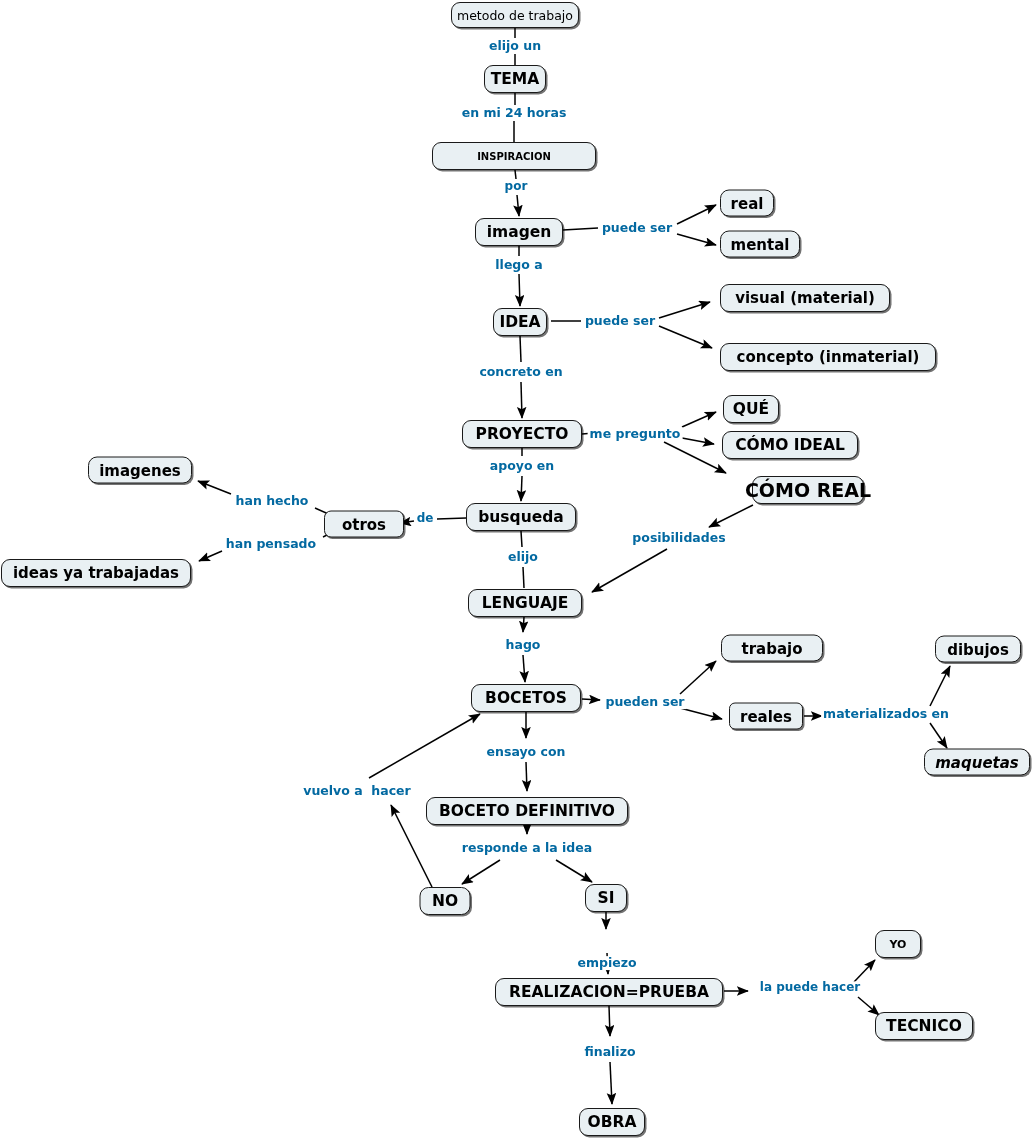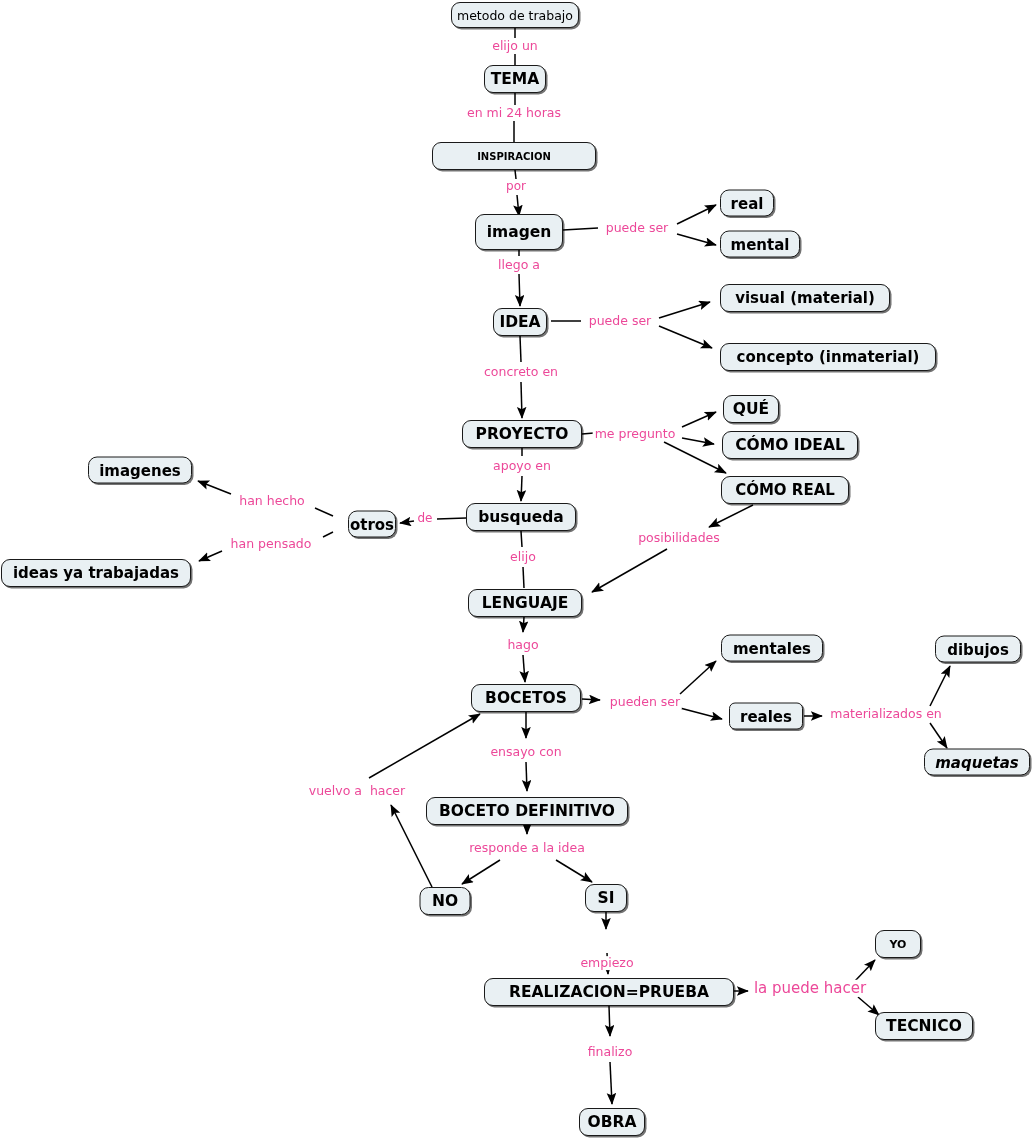--- a/index.html
+++ b/index.html
@@ -16,22 +16,22 @@
     color:#000000;
     font-weight:bold;
     white-space:nowrap;
     box-shadow:1.5px 1.5px 0 rgba(0,0,0,0.55);
     letter-spacing:0px;
     transform:translate(-50%,-50%);
   }
   .node.plain{font-weight:normal;}
   .lbl{
     position:absolute;
-    color:#ec4899;
-    font-weight:normal;
+    color:#0369a1;
+    font-weight:bold;
     white-space:pre;
     background:#ffffff;
     transform:translate(-50%,-50%);
     padding:0 2px;
     line-height:1.1;
   }
 </style>
 </head>
 <body>
 
@@ -121,44 +121,44 @@
 
       <line x1="609" y1="1006" x2="610" y2="1036" marker-end="url(#ah)"></line>
       <line x1="610" y1="1062" x2="612" y2="1104" marker-end="url(#ah)"></line>
     </g>
   </svg>
 
   <div id="nodes">
       <div class="node plain" style="left: 515px; top: 15px; width: 128px; height: 26px; font-size: 12.5px;">metodo de trabajo</div>
       <div class="node" style="left: 515px; top: 79px; width: 62px; height: 28px; font-size: 15.5px;">TEMA</div>
       <div class="node" style="left: 514px; top: 156px; width: 164px; height: 28px; font-size: 10px; text-align: center;">INSPIRACION</div>
-      <div class="node" style="left: 519px; top: 232px; width: 88px; height: 36px; font-size: 15.5px;">imagen</div>
+      <div class="node" style="left: 519px; top: 232px; width: 88px; height: 28px; font-size: 15.5px;">imagen</div>
       <div class="node" style="left: 747px; top: 203px; width: 54px; height: 27px; font-size: 15px;">real</div>
       <div class="node" style="left: 760px; top: 244px; width: 80px; height: 27px; font-size: 15px;">mental</div>
       <div class="node" style="left: 520px; top: 322px; width: 54px; height: 28px; font-size: 15.5px;">IDEA</div>
       <div class="node" style="left: 805px; top: 298px; width: 170px; height: 28px; font-size: 15px;">visual (material)</div>
       <div class="node" style="left: 828px; top: 357px; width: 216px; height: 28px; font-size: 15px;">concepto (inmaterial)</div>
       <div class="node" style="left: 522px; top: 434px; width: 120px; height: 28px; font-size: 15.5px;">PROYECTO</div>
       <div class="node" style="left: 751px; top: 409px; width: 56px; height: 28px; font-size: 15.5px;">QUÉ</div>
       <div class="node" style="left: 790px; top: 445px; width: 136px; height: 28px; font-size: 15.5px;">CÓMO IDEAL</div>
-      <div class="node" style="left: 785px; top: 490px; width: 128px; height: 28px; font-size: 15px;">CÓMO REAL</div>
+      <div class="node" style="left: 808px; top: 490px; width: 112px; height: 28px; font-size: 19px;">CÓMO REAL</div>
       <div class="node" style="left: 521px; top: 517px; width: 110px; height: 28px; font-size: 15.5px;">busqueda</div>
-      <div class="node" style="left: 372px; top: 524px; width: 48px; height: 27px; font-size: 15px;">otros</div>
+      <div class="node" style="left: 364px; top: 524px; width: 80px; height: 27px; font-size: 15px; border-radius: 7px;">otros</div>
       <div class="node" style="left: 140px; top: 470px; width: 104px; height: 27px; font-size: 15px;">imagenes</div>
       <div class="node" style="left: 96px; top: 573px; width: 190px; height: 28px; font-size: 15px;">ideas ya trabajadas</div>
       <div class="node" style="left: 525px; top: 603px; width: 114px; height: 28px; font-size: 15.5px;">LENGUAJE</div>
       <div class="node" style="left: 526px; top: 698px; width: 110px; height: 28px; font-size: 15.5px;">BOCETOS</div>
-      <div class="node" style="left: 772px; top: 648px; width: 102px; height: 27px; font-size: 15px;">mentales</div>
+      <div class="node" style="left: 772px; top: 648px; width: 102px; height: 27px; font-size: 15px;">trabajo</div>
       <div class="node" style="left: 766px; top: 716px; width: 74px; height: 27px; font-size: 15px; border-radius: 6px;">reales</div>
       <div class="node" style="left: 978px; top: 649px; width: 86px; height: 27px; font-size: 15px;">dibujos</div>
       <div class="node" style="left: 977px; top: 762px; width: 106px; height: 27px; font-size: 15px; font-style: italic;">maquetas</div>
       <div class="node" style="left: 527px; top: 811px; width: 202px; height: 28px; font-size: 15.5px;">BOCETO DEFINITIVO</div>
       <div class="node" style="left: 445px; top: 901px; width: 51px; height: 28px; font-size: 15.5px;">NO</div>
       <div class="node" style="left: 606px; top: 898px; width: 42px; height: 28px; font-size: 15.5px;">SI</div>
-      <div class="node" style="left: 609px; top: 992px; width: 250px; height: 28px; font-size: 15.5px;">REALIZACION=PRUEBA</div>
+      <div class="node" style="left: 609px; top: 992px; width: 228px; height: 28px; font-size: 15.5px;">REALIZACION=PRUEBA</div>
       <div class="node" style="left: 898px; top: 944px; width: 46px; height: 28px; font-size: 11px;">YO</div>
       <div class="node" style="left: 924px; top: 1026px; width: 98px; height: 28px; font-size: 15.5px;">TECNICO</div>
       <div class="node" style="left: 612px; top: 1122px; width: 66px; height: 28px; font-size: 15.5px;">OBRA</div>
     </div>
   <div id="labels">
       <div class="lbl" style="left: 515px; top: 46px; font-size: 12.5px;">elijo un</div>
       <div class="lbl" style="left: 514px; top: 113px; font-size: 12.5px;">en mi 24 horas</div>
       <div class="lbl" style="left: 516px; top: 187px; font-size: 12px;">por</div>
       <div class="lbl" style="left: 637px; top: 228px; font-size: 12.5px;">puede ser</div>
       <div class="lbl" style="left: 519px; top: 265px; font-size: 12.5px;">llego a</div>
@@ -171,17 +171,17 @@
       <div class="lbl" style="left: 271px; top: 544px; font-size: 12.5px;">han pensado</div>
       <div class="lbl" style="left: 679px; top: 538px; font-size: 12.5px;">posibilidades</div>
       <div class="lbl" style="left: 523px; top: 557px; font-size: 12.5px;">elijo</div>
       <div class="lbl" style="left: 523px; top: 645px; font-size: 12.5px;">hago</div>
       <div class="lbl" style="left: 645px; top: 702px; font-size: 12.5px;">pueden ser</div>
       <div class="lbl" style="left: 886px; top: 714px; font-size: 12.5px;">materializados en</div>
       <div class="lbl" style="left: 526px; top: 752px; font-size: 12.5px;">ensayo con</div>
       <div class="lbl" style="left: 357px; top: 791px; font-size: 12.5px;">vuelvo a  hacer</div>
       <div class="lbl" style="left: 527px; top: 848px; font-size: 12.5px;">responde a la idea</div>
       <div class="lbl" style="left: 607px; top: 943px; font-size: 12.5px; margin-top: 20px;">empiezo</div>
-      <div class="lbl" style="left: 810px; top: 988px; font-size: 15px;">la puede hacer</div>
+      <div class="lbl" style="left: 810px; top: 988px; font-size: 12px;">la puede hacer</div>
       <div class="lbl" style="left: 610px; top: 1052px; font-size: 12.5px;">finalizo</div>
     </div>
 
 </div>
 
 </body></html>

